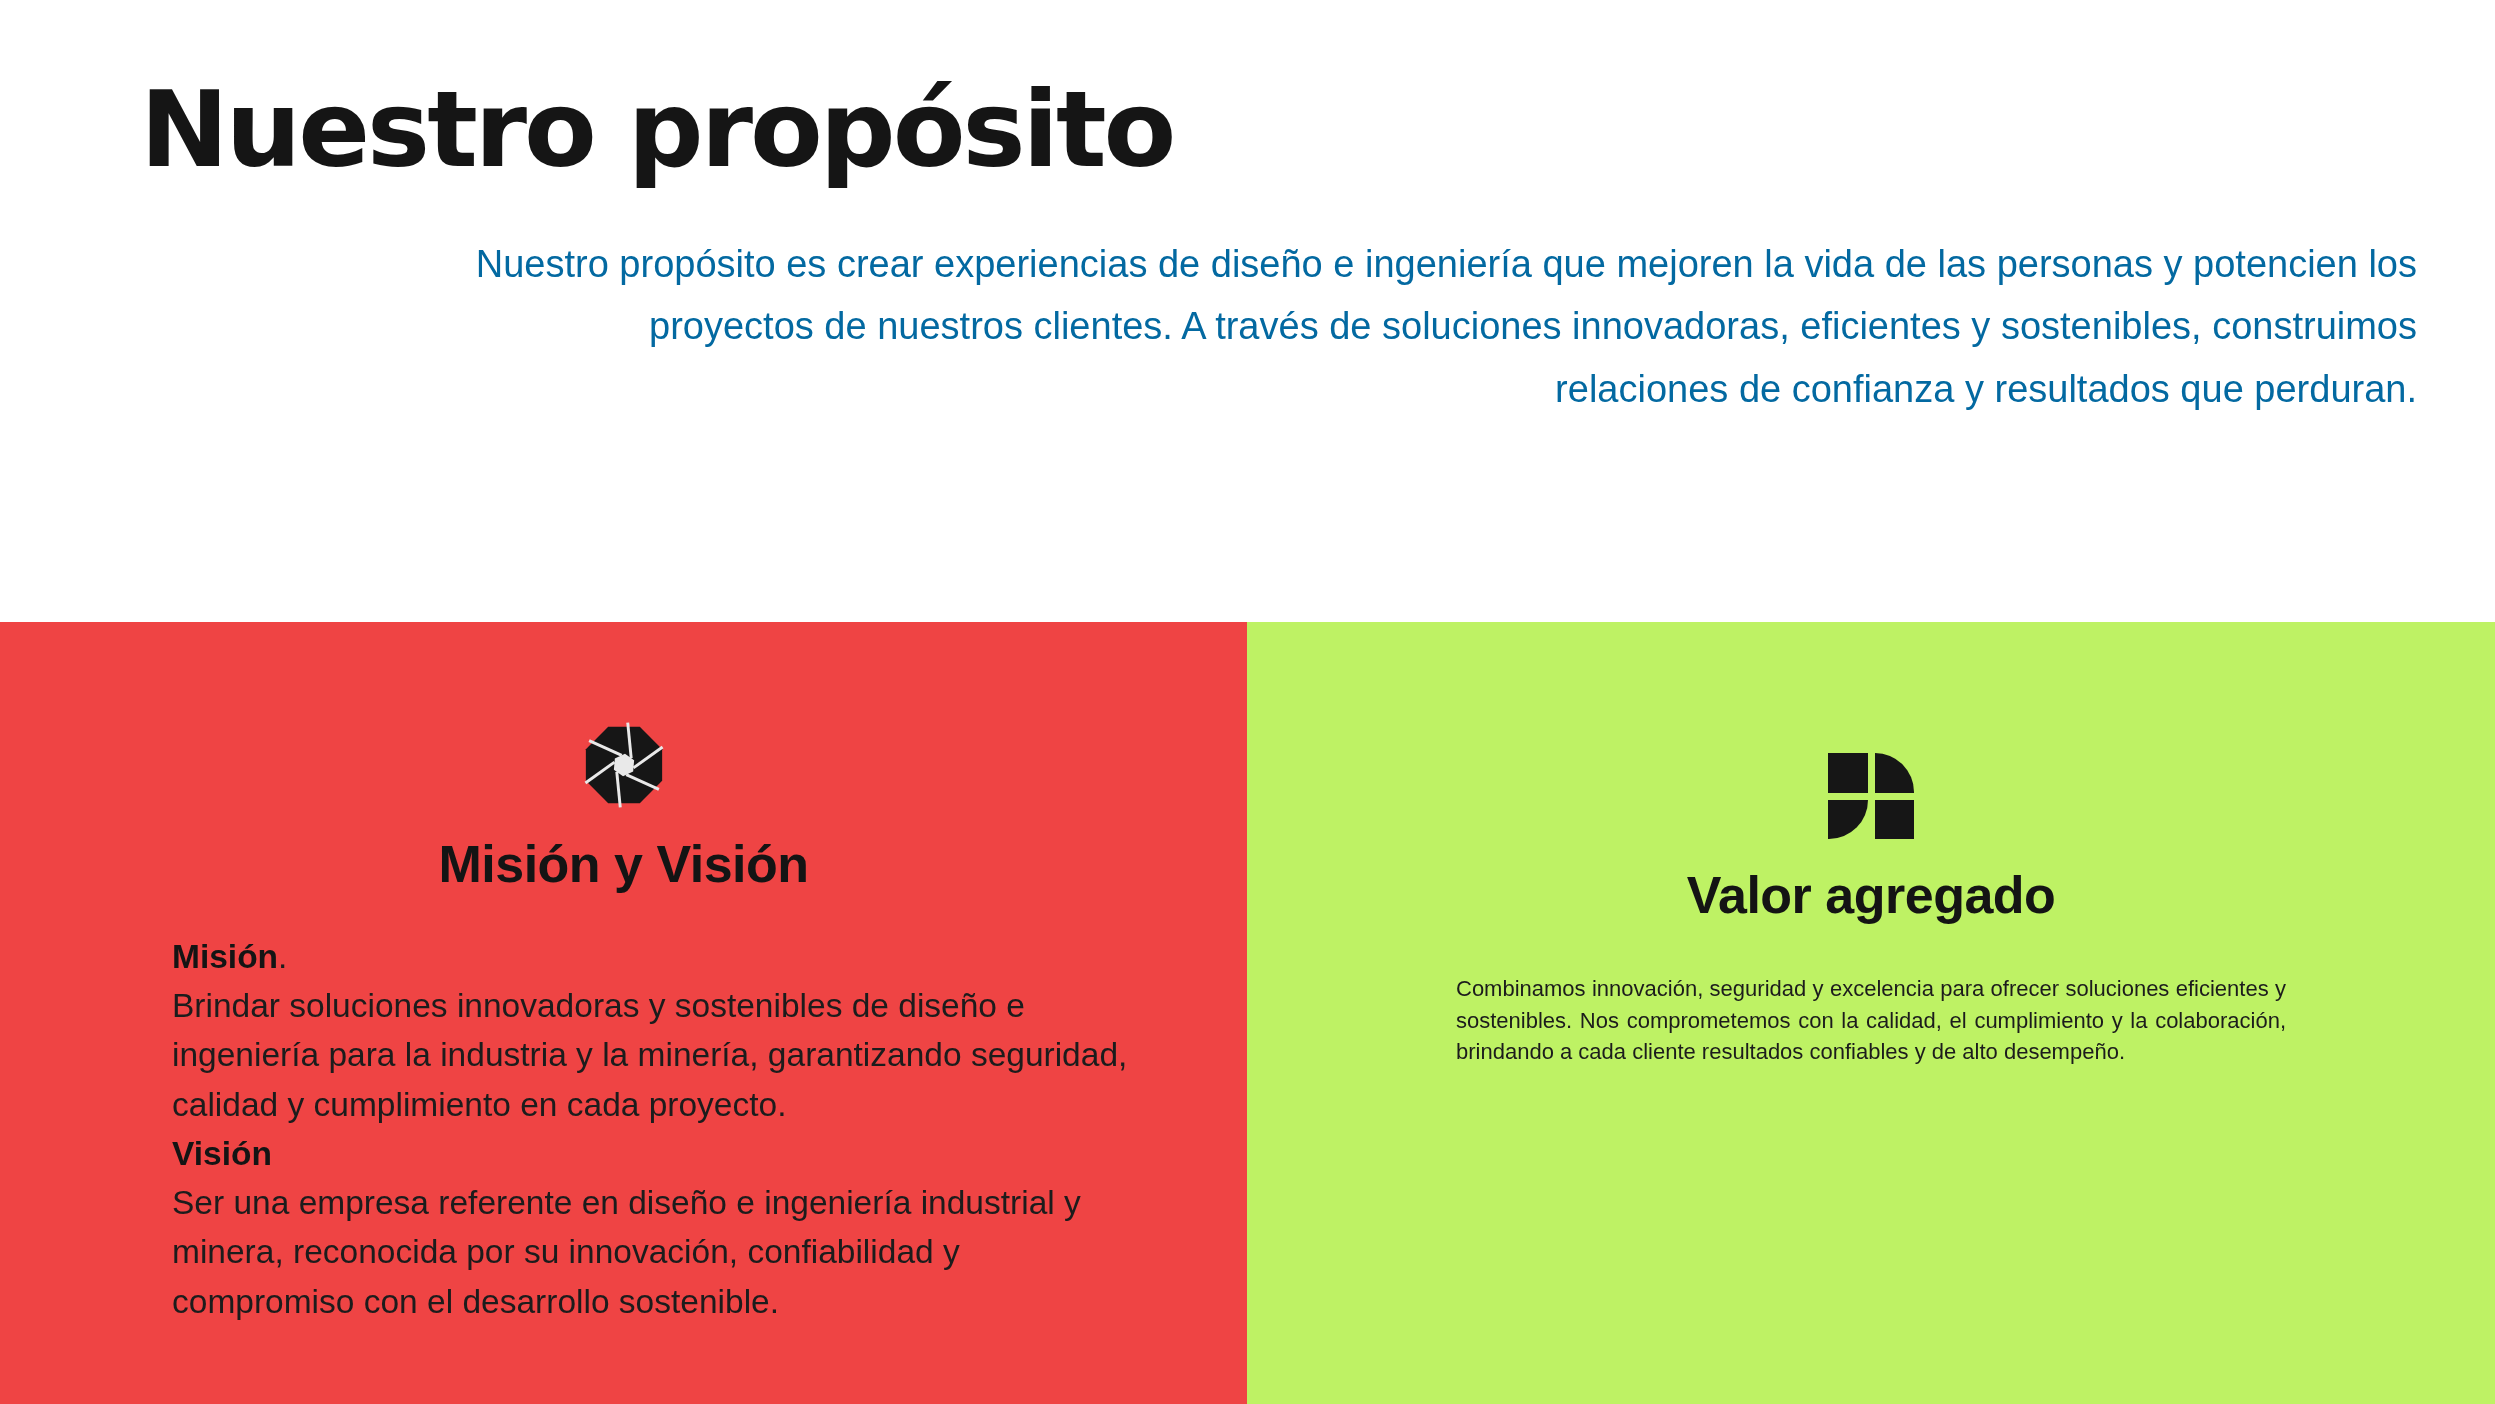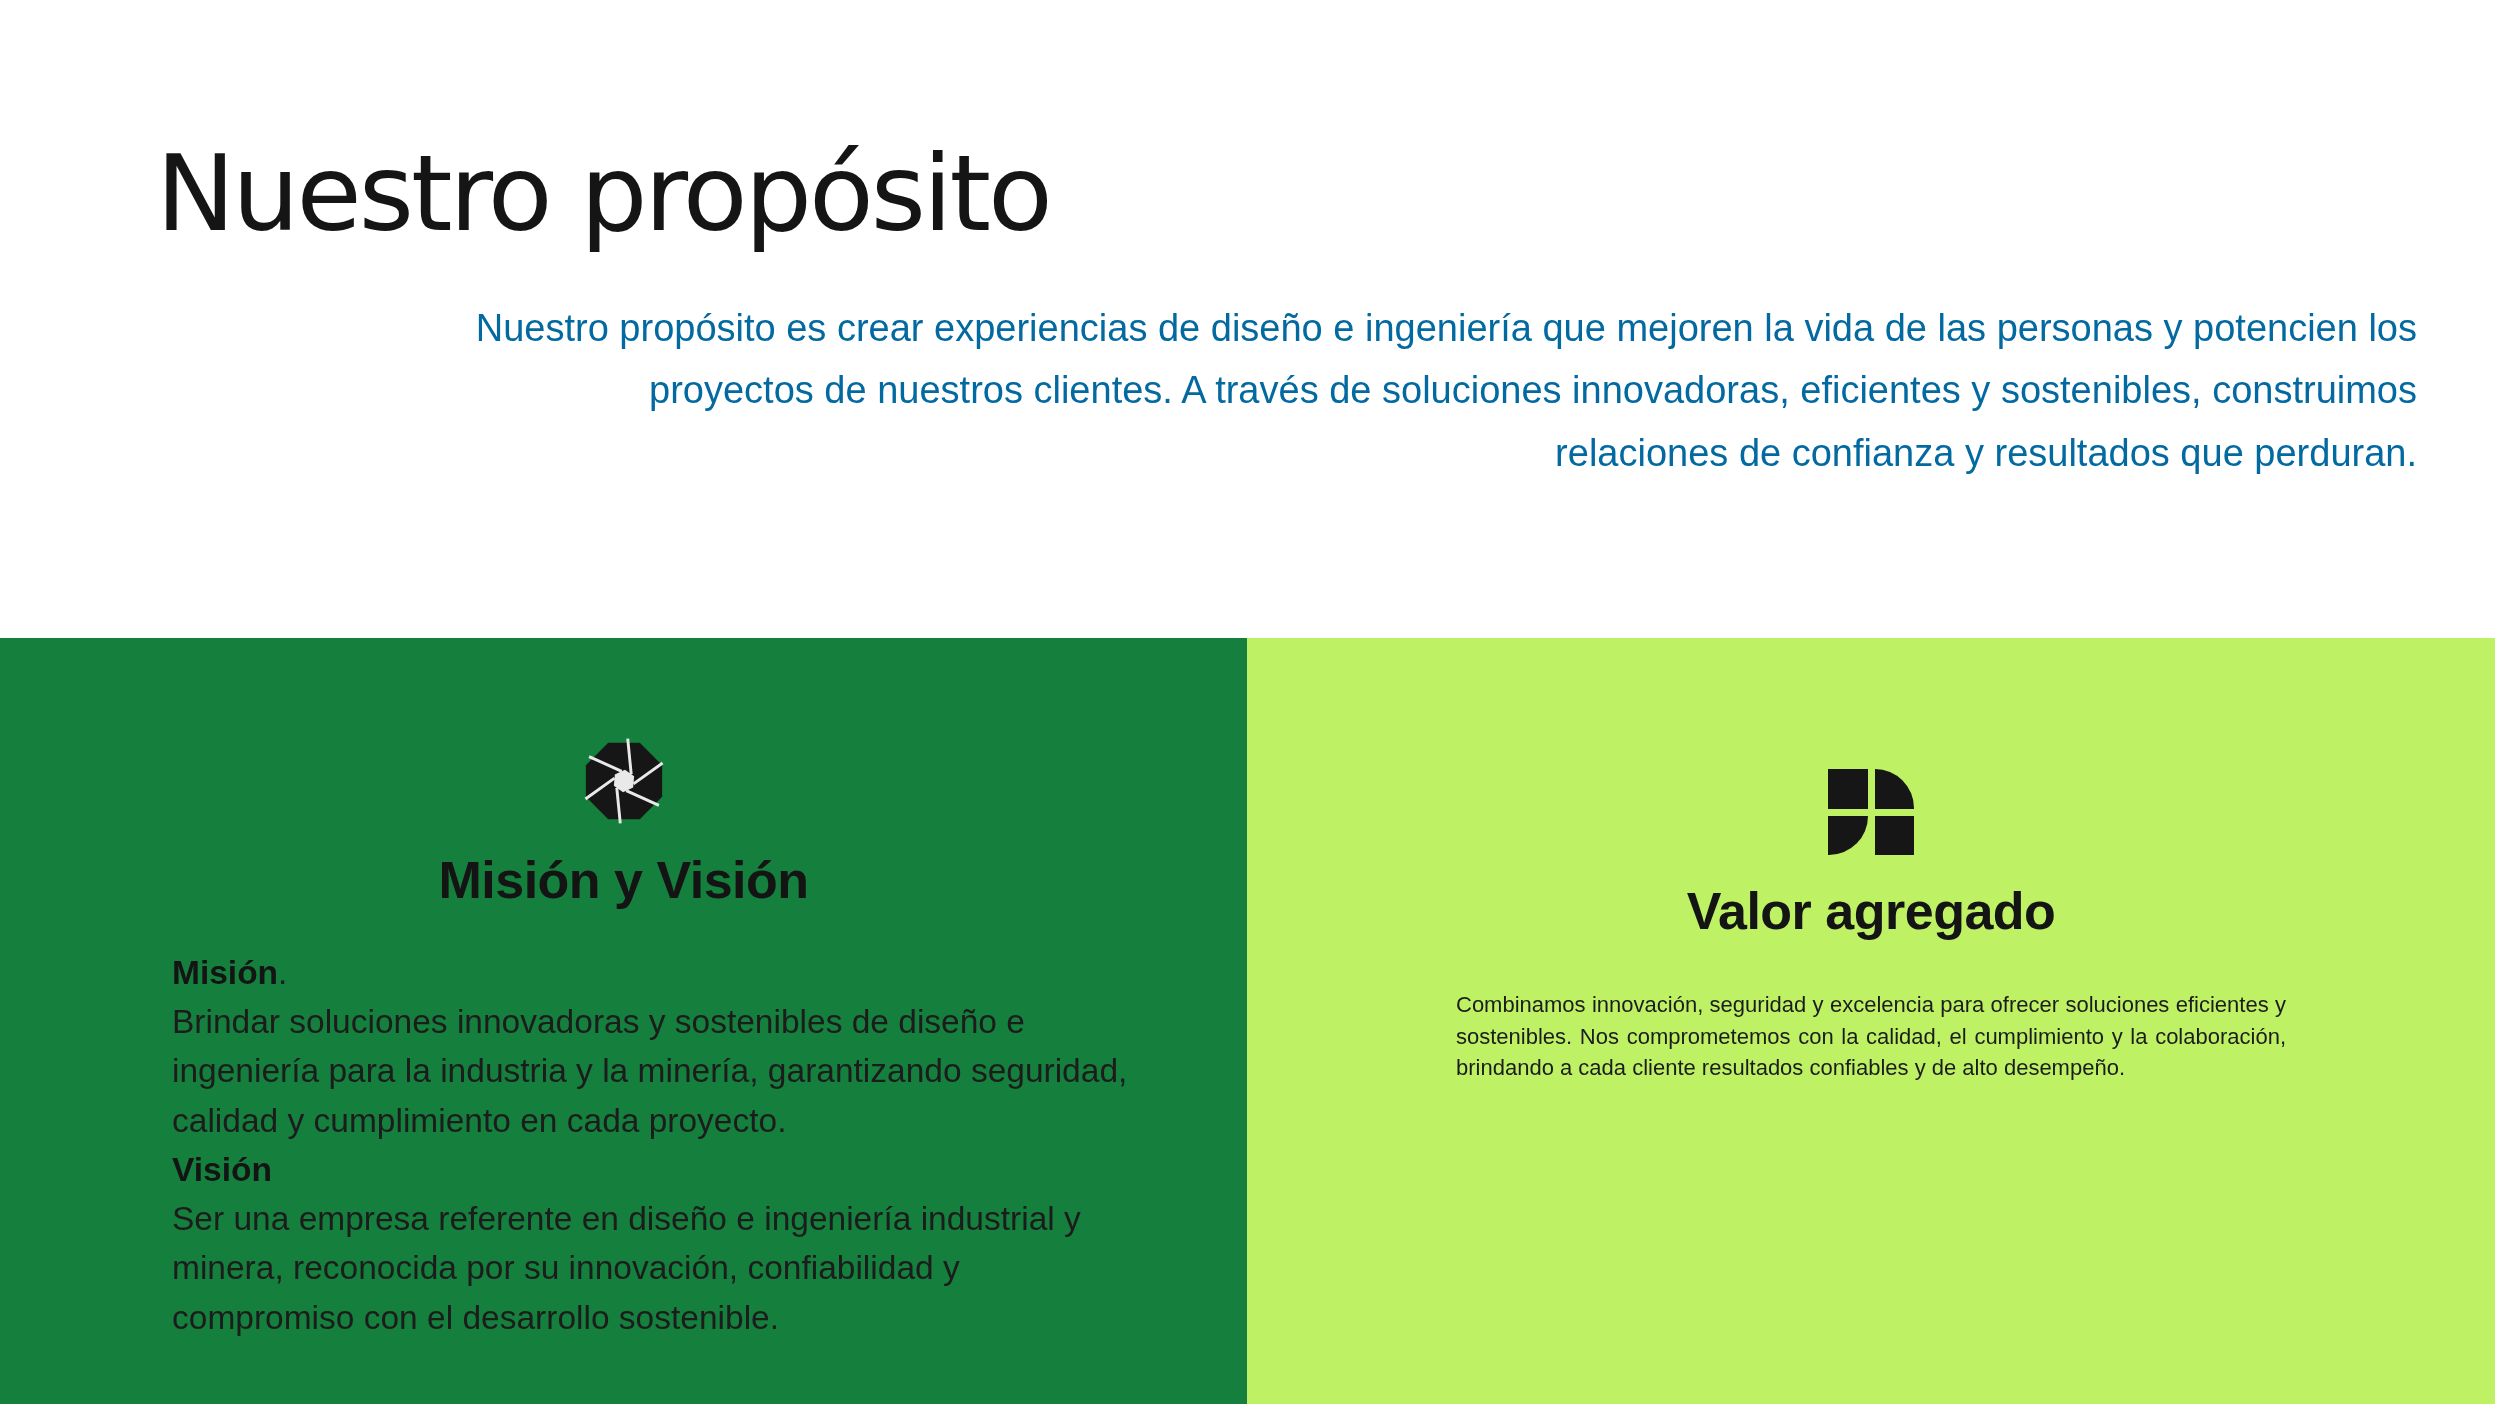--- a/index.html
+++ b/index.html
@@ -7,40 +7,40 @@
     position:relative;
     width:2495px;height:1404px;
     background:#ffffff;
     font-family:"Liberation Sans",sans-serif;
     color:#1e1e1e;
     overflow:hidden;
   }
   
   .top-section{height:622px;box-sizing:border-box;}
   .page-title{
-    margin:16px;
-    padding:120px 0 0 140px;
+    margin:0;
+    padding:72px 0 0 140px;
     font-family:"DejaVu Sans","Liberation Sans",sans-serif;
     font-size:106px;
     line-height:1.1;
-    font-weight:normal;
+    font-weight:bold;
     letter-spacing:-3px;
     color:#151515;
   }
   .intro{
     margin:44px 78px 0 470px;
     font-size:38px;
     line-height:1.65;
     text-align:right;
     color:#0369a1;
   }
   
   .cards{display:flex;height:782px;}
   .card{box-sizing:border-box;}
-  .card-mission{width:1247px;background:#15803d;padding-top:100px;}
+  .card-mission{width:1247px;background:#ef4444;padding-top:100px;}
   .card-value{width:1248px;background:#bef264;padding-top:131px;}
   .icon{width:86px;height:86px;margin:0 auto;display:block;}
   .icon svg{width:100%;height:100%;display:block;}
   .card-heading{
     margin:26px 0 0;
     text-align:center;
     font-size:52px;
     font-weight:bold;
     color:#141414;
     letter-spacing:-0.5px;

